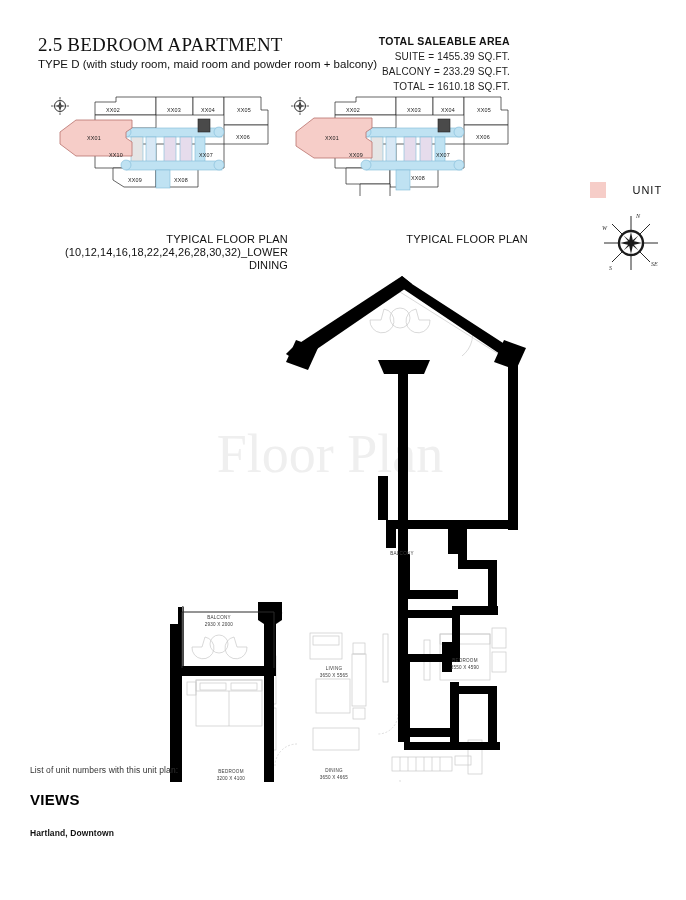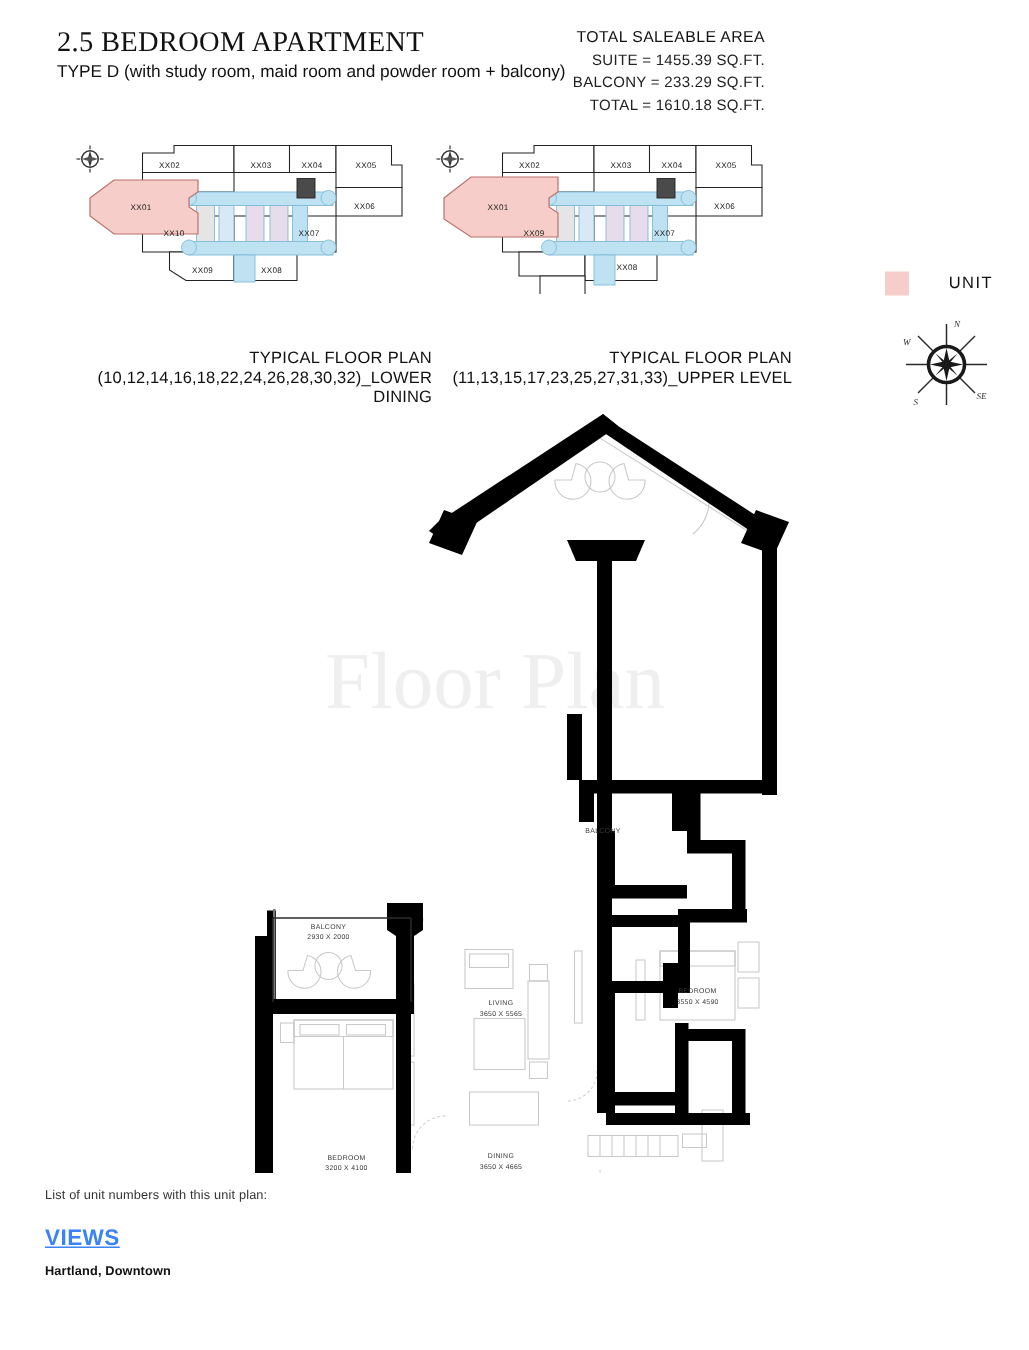--- a/index.html
+++ b/index.html
@@ -1,23 +1,23 @@
 <!DOCTYPE html>
 <html><head>
 <meta charset="utf-8">
 <style>
   html,body{margin:0;padding:0;background:#ffffff;}
   body{width:686px;height:900px;position:relative;font-family:"Liberation Sans",sans-serif;color:#1a1a1a;overflow:hidden;}
 
   
-  #header{position:absolute;left:0;top:0;width:554px;height:90px;}
+  #header{position:absolute;left:0;top:16px;width:554px;height:90px;}
   #title{position:absolute;left:38px;top:18px;font-family:"Liberation Serif",serif;font-size:19px;letter-spacing:.2px;color:#111;white-space:nowrap;}
   #subtitle{position:absolute;left:38px;top:42px;font-size:11.5px;font-weight:normal;color:#111;white-space:nowrap;}
   #area-box{position:absolute;right:44px;top:18px;text-align:right;line-height:15px;}
-  #area-box .ah{font-size:10.5px;font-weight:normal;letter-spacing:.3px;color:#111;}
+  #area-box .ah{font-size:10.5px;font-weight:bold;letter-spacing:.3px;color:#111;}
   #area-box .ar{font-size:10px;letter-spacing:.2px;color:#222;}
 
   
   .keyplan{position:absolute;width:250px;height:150px;}
   #kp-left{left:38px;top:92px;}
   #kp-right{left:278px;top:92px;}
   .kp-svg{position:absolute;left:0;top:0;}
   .kp-cap{position:absolute;width:250px;left:0;top:104px;text-align:right;font-size:11px;letter-spacing:.2px;line-height:13px;color:#111;margin-top:37px;}
   .kp-cap .l2{letter-spacing:.1px;}
 
@@ -26,23 +26,23 @@
   #legend .sw{display:inline-block;width:16px;height:16px;background:#f6cdc8;vertical-align:middle;}
   #legend .lb{display:inline-block;margin-left:9px;font-size:11px;letter-spacing:1px;vertical-align:middle;color:#111;padding-left:13px;}
   #compass-big{position:absolute;left:596px;top:208px;}
 
   
   #plan{position:absolute;left:0px;top:262px;width:686px;height:520px;}
   #plan svg{position:absolute;left:0;top:0;}
 
   
   #footer{position:absolute;left:30px;top:765px;width:420px;}
-  .f-note{font-size:8.5px;color:#333;letter-spacing:.1px;margin-top:26px;}
-  .f-views{margin-top:16px;font-size:15px;font-weight:bold;letter-spacing:.3px;color:#3b82f6;text-decoration:underline;}
-  .f-grp{margin-top:8px;}
+  .f-note{font-size:8.5px;color:#333;letter-spacing:.1px;}
+  .f-views{margin-top:16px;font-size:15px;font-weight:bold;letter-spacing:.3px;color:#000000;}
+  .f-grp{margin-top:20px;}
   .f-grp .gh{font-size:8.5px;font-weight:bold;color:#111;letter-spacing:.1px;}
   .f-grp .gl{font-size:8.5px;color:#222;margin-top:5px;letter-spacing:.1px;}
 
   .rm{font-size:4.6px;letter-spacing:.25px;fill:#3a3a3a;font-family:"Liberation Sans",sans-serif;text-anchor:middle;}
   .rmb{font-size:4.6px;letter-spacing:.2px;fill:#3a3a3a;font-family:"Liberation Sans",sans-serif;text-anchor:middle;}
   .kpt{font-size:5.4px;fill:#1a1a1a;font-family:"Liberation Sans",sans-serif;text-anchor:middle;letter-spacing:.2px;}
   .wm{fill:#efefef;font-size:54px;font-family:"Liberation Serif",serif;}
 </style>
 </head>
 <body>
@@ -166,21 +166,20 @@
       <path d="M0 -5.5 L1.6 0 L0 5.5 L-1.6 0 Z" fill="#333"></path>
       <path d="M-5.5 0 L0 1.6 L5.5 0 L0 -1.6 Z" fill="#555"></path>
       <line x1="0" y1="-9" x2="0" y2="-6.5" stroke="#333" stroke-width="0.8"></line>
       <line x1="0" y1="6.5" x2="0" y2="9" stroke="#333" stroke-width="0.8"></line>
       <line x1="-9" y1="0" x2="-6.5" y2="0" stroke="#333" stroke-width="0.8"></line>
       <line x1="6.5" y1="0" x2="9" y2="0" stroke="#333" stroke-width="0.8"></line>
     </g>
   </svg>
   <div class="kp-cap">
     <div>TYPICAL FLOOR PLAN</div>
-    <div class="l2">(11,13,15,17,23,25,27,31,33)_UPPER LEVEL</div>
   </div>
 </div>
 
 <div id="legend">
   <span class="sw"></span>
   <span class="lb">UNIT</span>
 </div>
 <svg id="compass-big" width="70" height="70" viewBox="0 0 70 70">
   <g stroke="#2a2a2a" stroke-width="1">
     <line x1="35" y1="35" x2="35" y2="8"></line>

